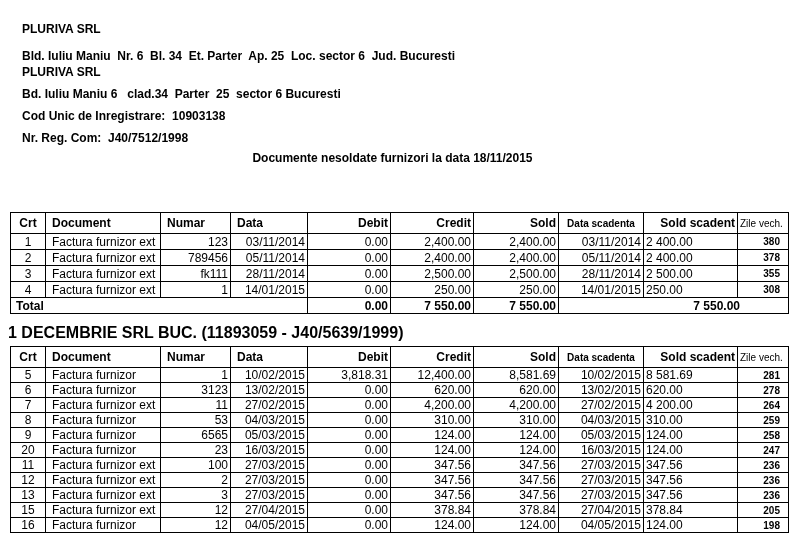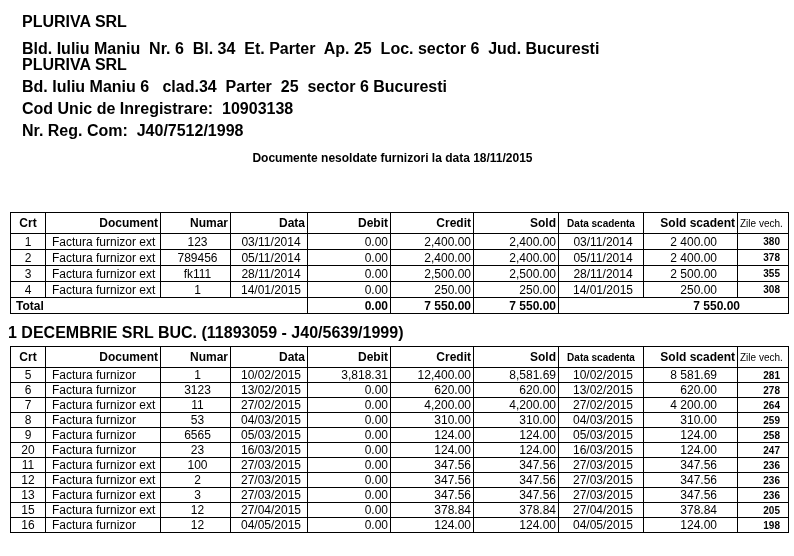--- a/index.html
+++ b/index.html
@@ -7,23 +7,24 @@
     width: 794px; height: 556px;
     background: #ffffff;
     color: #000000;
     font-family: "Liberation Sans", sans-serif;
     position: relative;
     overflow: hidden;
   }
   .hdr-line {
     position: absolute;
     left: 22px;
-    font-size: 16px;
+    font-size: 12px;
     font-weight: bold;
     white-space: pre;
+    margin-top: 9px;
   }
   .report-title {
     position: absolute;
     top: 151px; left: 0;
     width: 785px;
     text-align: center;
     font-size: 12px;
     font-weight: bold;
   }
   .section-title {
@@ -44,31 +45,31 @@
     overflow: hidden;
     font-size: 12px;
     padding: 0 2px;
     white-space: nowrap;
     vertical-align: middle;
   }
   th { height: 20px; }
   #table1 td { height: 15px; }
   #table2 td { height: 14px; }
   
-  .h-b { font-weight: bold; text-align: right; padding-left: 6px; }
+  .h-b { font-weight: bold; text-align: left; padding-left: 6px; }
   .h-c { text-align: center; padding-left: 2px; }
   .h-r { text-align: right; padding-right: 2px; padding-left: 2px; }
   .h-sb { font-weight: bold; font-size: 10px; text-align: center; }
   .h-s { font-weight: normal; font-size: 10px; text-align: left; padding-left: 2px; }
   
   .c-crt { text-align: center; }
   .c-doc { text-align: left; padding-left: 6px; }
-  .c-txt { text-align: center; padding-left: 6px; }
+  .c-txt { text-align: right; padding-left: 6px; }
   .c-num { text-align: right; padding-right: 2px; }
-  .c-num-sp { text-align: right; padding-right: 20px; }
+  .c-num-sp { text-align: left; padding-right: 20px; }
   .c-zile { text-align: right; padding-right: 8px; font-size: 10px; font-weight: bold; }
   
   .total-row td { font-weight: bold; }
   .t-label { text-align: left; padding-left: 5px; margin-top: 20px; }
   .t-span { text-align: right; padding-right: 48px; }
 </style>
 </head>
 <body>
 
 <div class="hdr-line" style="top:13px">PLURIVA SRL</div>

